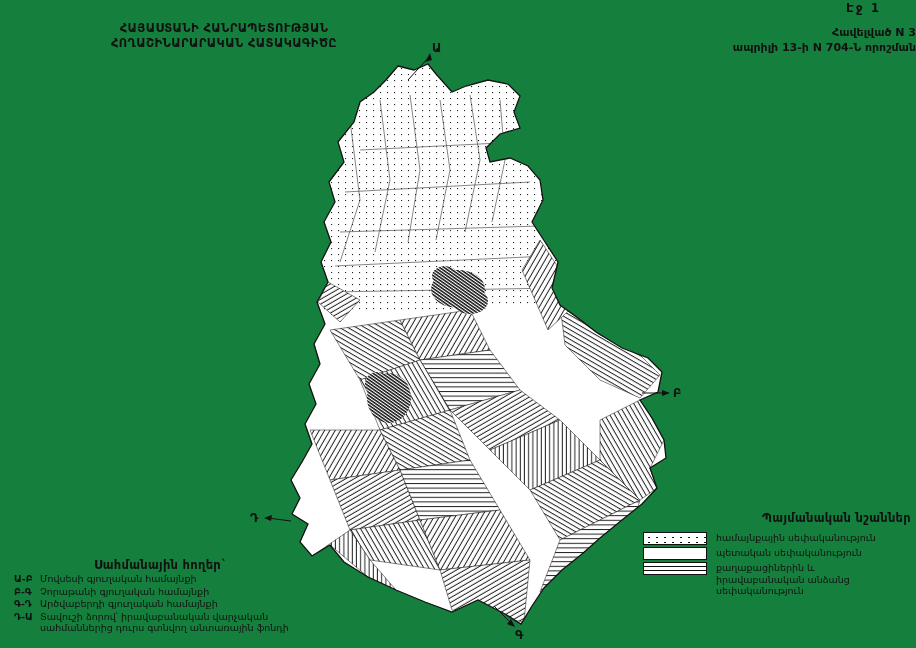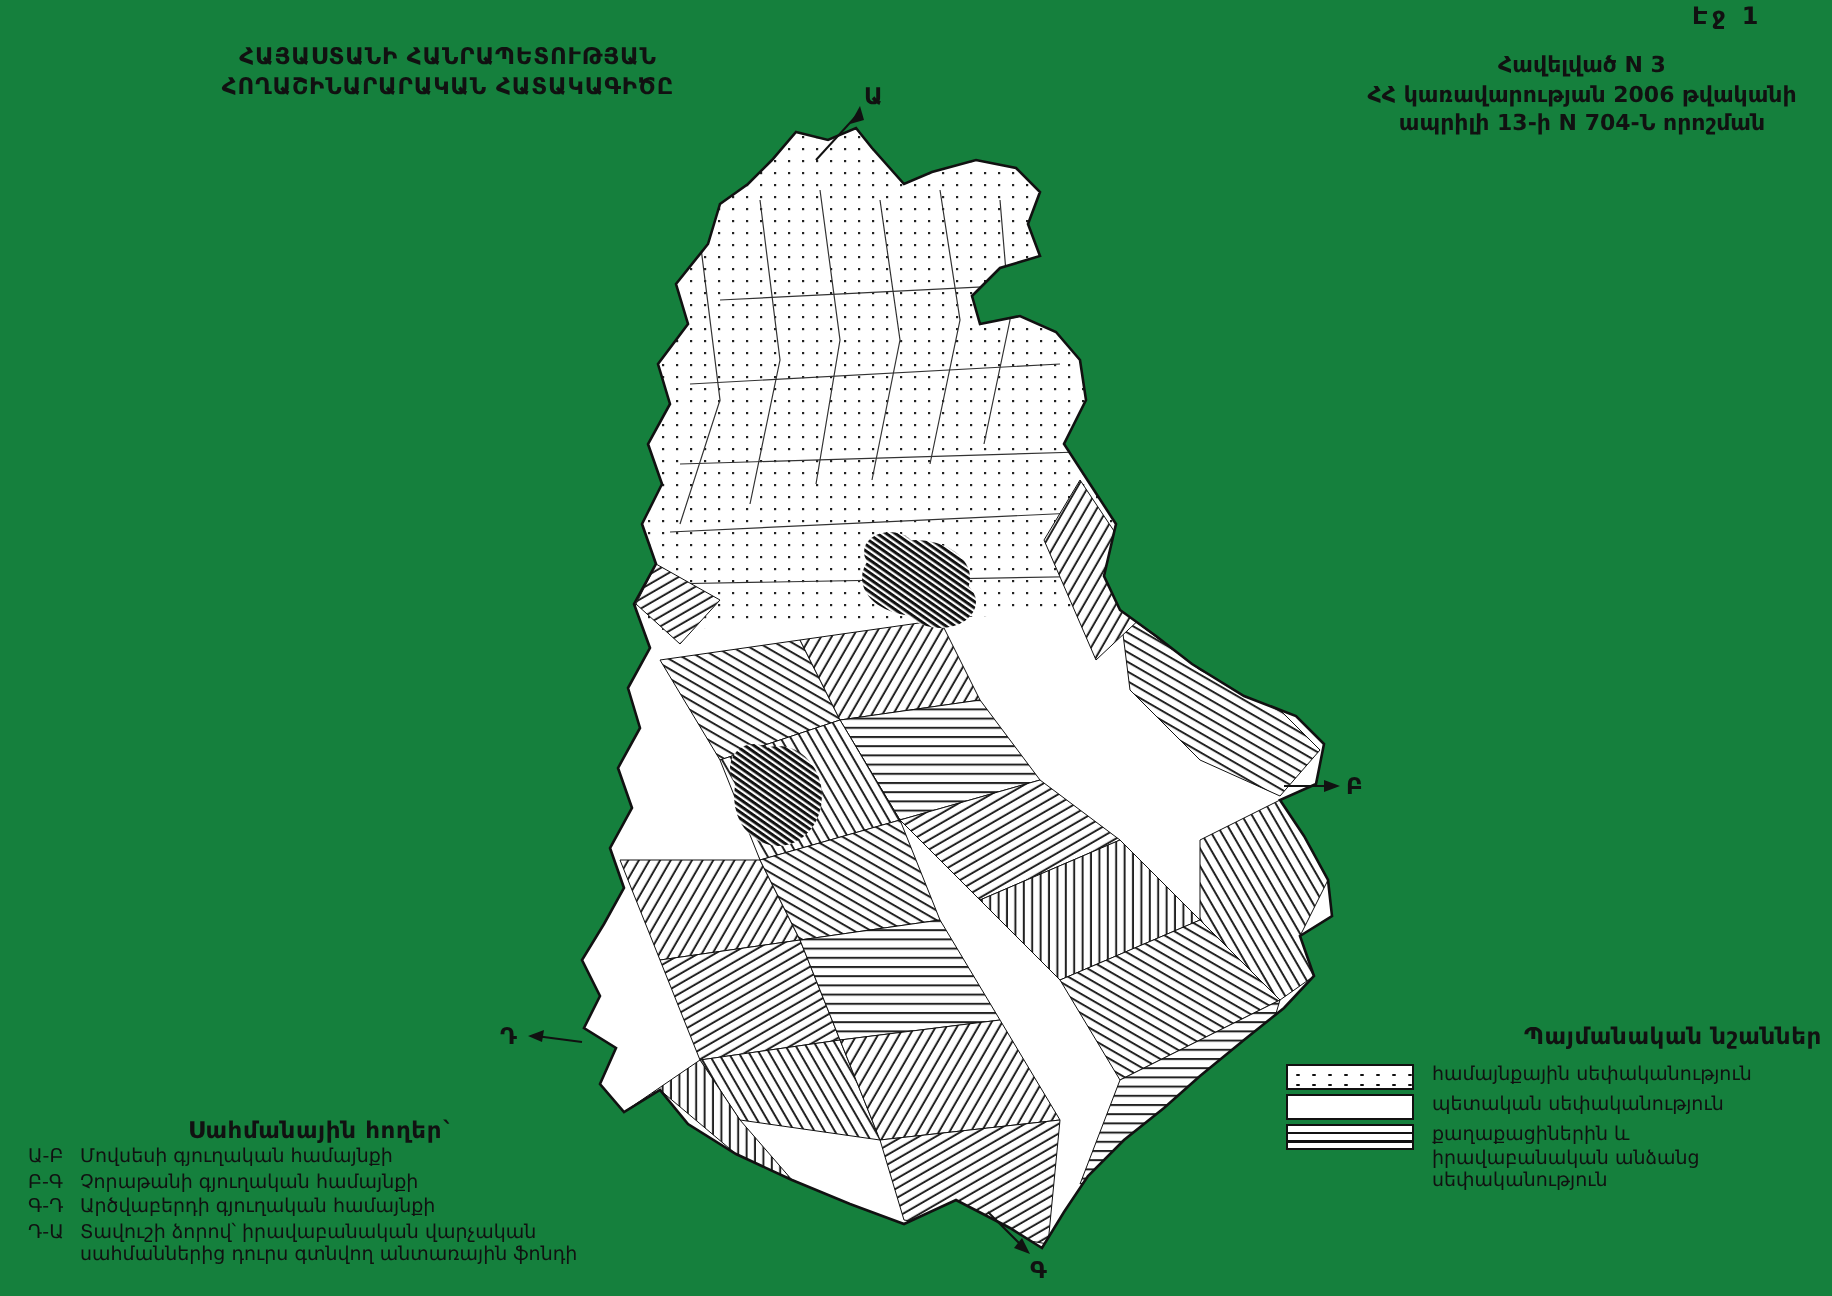--- a/index.html
+++ b/index.html
@@ -8,31 +8,31 @@
     font-family:"DejaVu Sans",sans-serif;color:#111;overflow:hidden;
   }
   .pageno{
     position:absolute;left:846px;top:1px;font-size:12px;font-weight:bold;letter-spacing:2px;
   }
   .title-block{
     position:absolute;left:46px;top:21px;width:356px;text-align:center;
     font-weight:bold;font-size:11.5px;line-height:15px;letter-spacing:.4px;
   }
   .annex-block{
-    position:absolute;left:666px;top:26px;width:250px;text-align:center;
+    position:absolute;left:666px;top:26px;width:250px;text-align:right;
     font-weight:bold;font-size:11px;line-height:14.5px;
   }
   .map-svg{position:absolute;left:235px;top:34px;}
   
   .border-legend{position:absolute;left:14px;top:558px;width:310px;}
   .border-legend .bl-title{
     font-weight:bold;font-size:11.5px;padding-left:80px;margin-bottom:1px;letter-spacing:.3px;
   }
   .bl-item{display:flex;font-size:9.5px;line-height:11.5px;margin-bottom:1px;}
-  .bl-code{flex:0 0 26px;font-weight:normal;white-space:nowrap;}
+  .bl-code{flex:0 0 26px;font-weight:bold;white-space:nowrap;}
   .bl-label{width:250px;}
   
   .signs-legend{position:absolute;left:643px;top:511px;width:268px;}
   .signs-legend .sl-title{
     font-weight:bold;font-size:11.5px;text-align:right;margin-bottom:7px;letter-spacing:.3px;
   }
   .sl-row{display:flex;align-items:flex-start;margin-bottom:2px;}
   .sl-swatch{
     flex:0 0 62px;height:11px;border:1.6px solid #111;margin-right:9px;background:#fff;
   }
@@ -52,21 +52,20 @@
 
   <div class="pageno">Էջ 1</div>
 
   <div class="title-block">
     <div>ՀԱՅԱՍՏԱՆԻ ՀԱՆՐԱՊԵՏՈՒԹՅԱՆ</div>
     <div>ՀՈՂԱՇԻՆԱՐԱՐԱԿԱՆ ՀԱՏԱԿԱԳԻԾԸ</div>
   </div>
 
   <div class="annex-block">
     <div>Հավելված N 3</div>
-    <div>ՀՀ կառավարության 2006 թվականի</div>
     <div>ապրիլի 13-ի N 704-Ն որոշման</div>
   </div>
 
   <svg class="map-svg" width="475" height="612" viewBox="235 34 475 612" aria-hidden="true">
     <defs>
       <clipPath id="outlineClip">
           <path d="M398,66 L414,70 L428,64 L436,74 L452,92 L466,86 L488,80 L508,84 L520,96 L514,112 L520,128 L500,134 L486,148 L490,162 L510,158 L528,166 L540,180 L543,200 L532,222 L545,242 L558,262 L552,288 L560,305 L578,318 L596,332 L622,348 L648,358 L662,372 L658,392 L640,400 L652,418 L664,440 L666,458 L650,468 L657,488 L642,504 L622,520 L600,538 L582,554 L562,570 L544,588 L532,606 L521,624 L505,614 L478,600 L452,612 L425,602 L396,590 L368,577 L344,562 L330,545 L312,556 L300,542 L308,524 L292,514 L300,498 L291,480 L302,462 L312,444 L305,424 L316,404 L309,384 L320,364 L314,344 L325,324 L317,302 L328,282 L321,262 L331,242 L324,222 L335,202 L329,182 L344,162 L338,142 L354,122 L360,102 L374,92 L386,80 Z"></path>
         </clipPath>
 
       <pattern id="dots" width="7" height="6" patternUnits="userSpaceOnUse">

